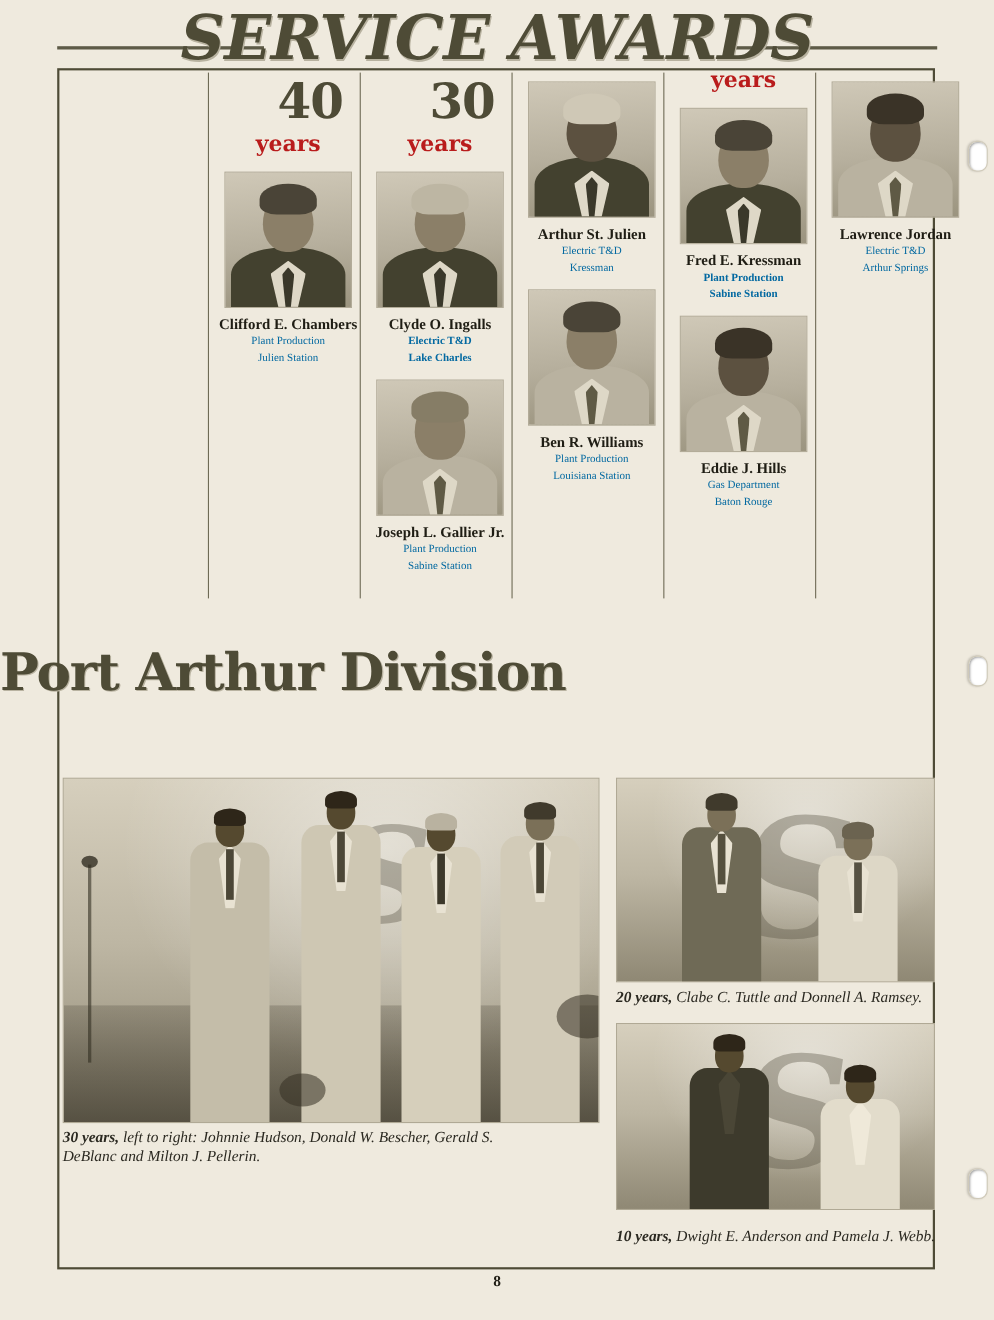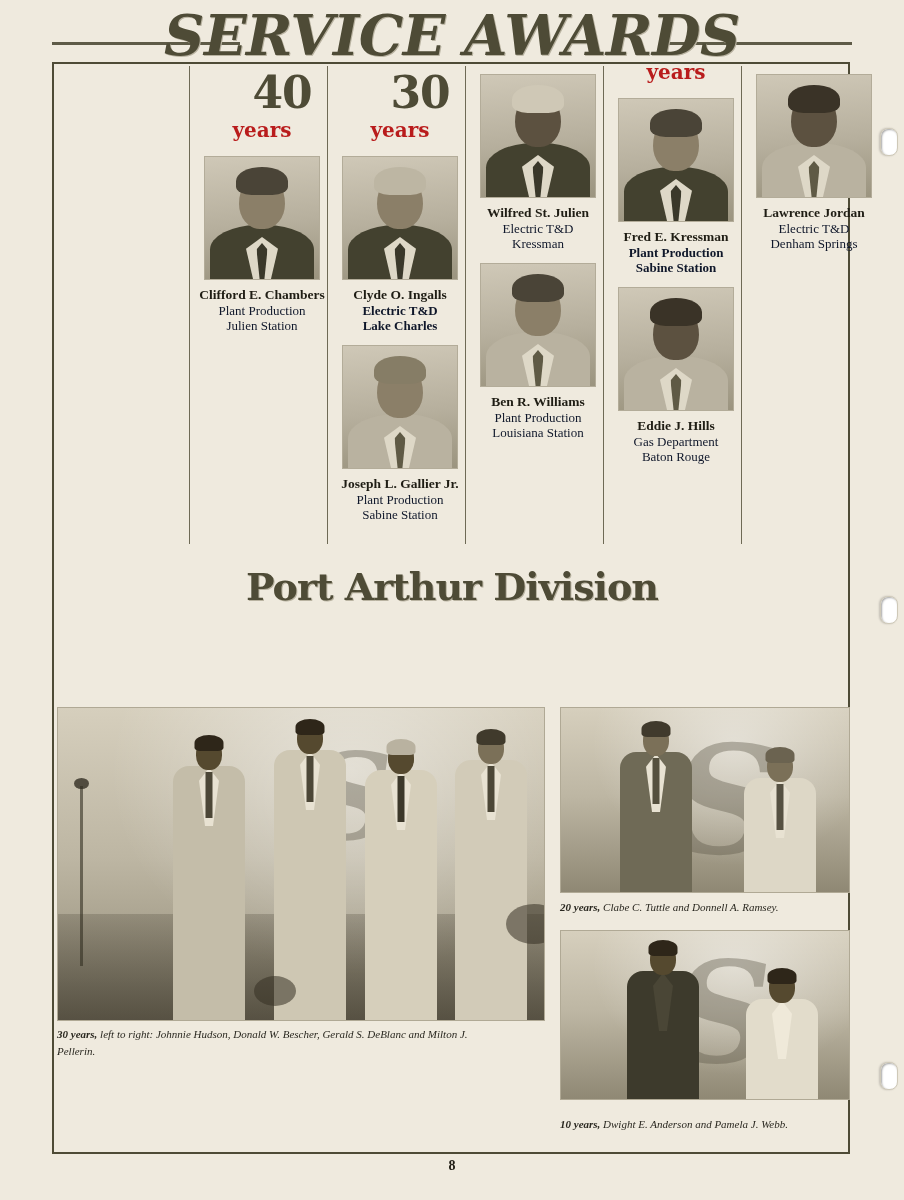--- a/index.html
+++ b/index.html
@@ -172,36 +172,35 @@
 
   .pname {
     font-family: "Liberation Serif", serif;
     font-weight: bold;
     font-size: 13.5px;
     margin-top: 7px;
     color: #1f1d14;
   }
   .pdept, .ploc {
     font-family: "Liberation Serif", serif;
-    font-size: 13px;
+    font-size: 10px;
     line-height: 15px;
-    color: #0f172a;
+    color: #0369a1;
   }
   .pdept.b, .ploc.b { font-weight: bold; }
   .block2 { margin-top: 12px; }
 
   
   .division {
     position: absolute;
-    top: 564px;
+    top: 584px;
     left: 0; right: 0;
-    text-align: center;
     font-family: "DejaVu Serif", serif;
     font-weight: bold;
-    font-size: 38px;
+    font-size: 47px;
     letter-spacing: -1px;
     color: #4e4b36;
     text-shadow: 1px 1px 0 #b9b3a1;
   }
 
   
   .big-photo {
     position: absolute;
     left: 57px;
     top: 707px;
@@ -315,21 +314,21 @@
   .plant {
     position: absolute;
     border-radius: 50%;
     background: rgba(52,48,34,.55);
   }
 
   .caption {
     position: absolute;
     font-family: "Liberation Serif", serif;
     font-style: italic;
-    font-size: 11px;
+    font-size: 14px;
     line-height: 17px;
     color: #2a2820;
     width: 440px;
   }
   .caption b { font-style: italic; font-weight: bold; }
   .cap-big { left: 57px; top: 1026px; }
   .cap-r1  { left: 560px; top: 899px; width: 300px; }
   .cap-r2  { left: 560px; top: 1116px; width: 310px; }
 
   
@@ -432,21 +431,21 @@
       <div class="years-word"></div>
       <div style="height:14px"></div>
       <div class="photo dark">
         <div class="bg"></div>
           <div class="body"></div>
           <div class="shirt"></div>
           <div class="tie"></div>
         <div class="head"></div>
           <div class="hair" style="background:#cfc8b6"></div>
       </div>
-      <div class="pname">Wilfred St. Julien</div>
+      <div class="pname">Arthur St. Julien</div>
       <div class="pdept">Electric T&amp;D</div>
       <div class="ploc">Kressman</div>
 
       <div class="block2">
         <div class="photo light-suit">
           <div class="bg"></div>
             <div class="body"></div>
             <div class="shirt"></div>
             <div class="tie"></div>
           <div class="head"></div>
@@ -495,21 +494,21 @@
       <div class="photo dark light-suit">
         <div class="bg"></div>
           <div class="body"></div>
           <div class="shirt"></div>
           <div class="tie"></div>
         <div class="head"></div>
           <div class="hair"></div>
       </div>
       <div class="pname">Lawrence Jordan</div>
       <div class="pdept">Electric T&amp;D</div>
-      <div class="ploc">Denham Springs</div>
+      <div class="ploc">Arthur Springs</div>
     </div>
   </div>
 
   <div class="division">Port Arthur Division</div>
 
   <div class="big-photo">
     <div class="stage-bg"></div>
     <div class="logo-swoosh" style="left:250px; top:18px;">S</div>
     <div class="floor"></div>
     <div class="mic-head"></div>

